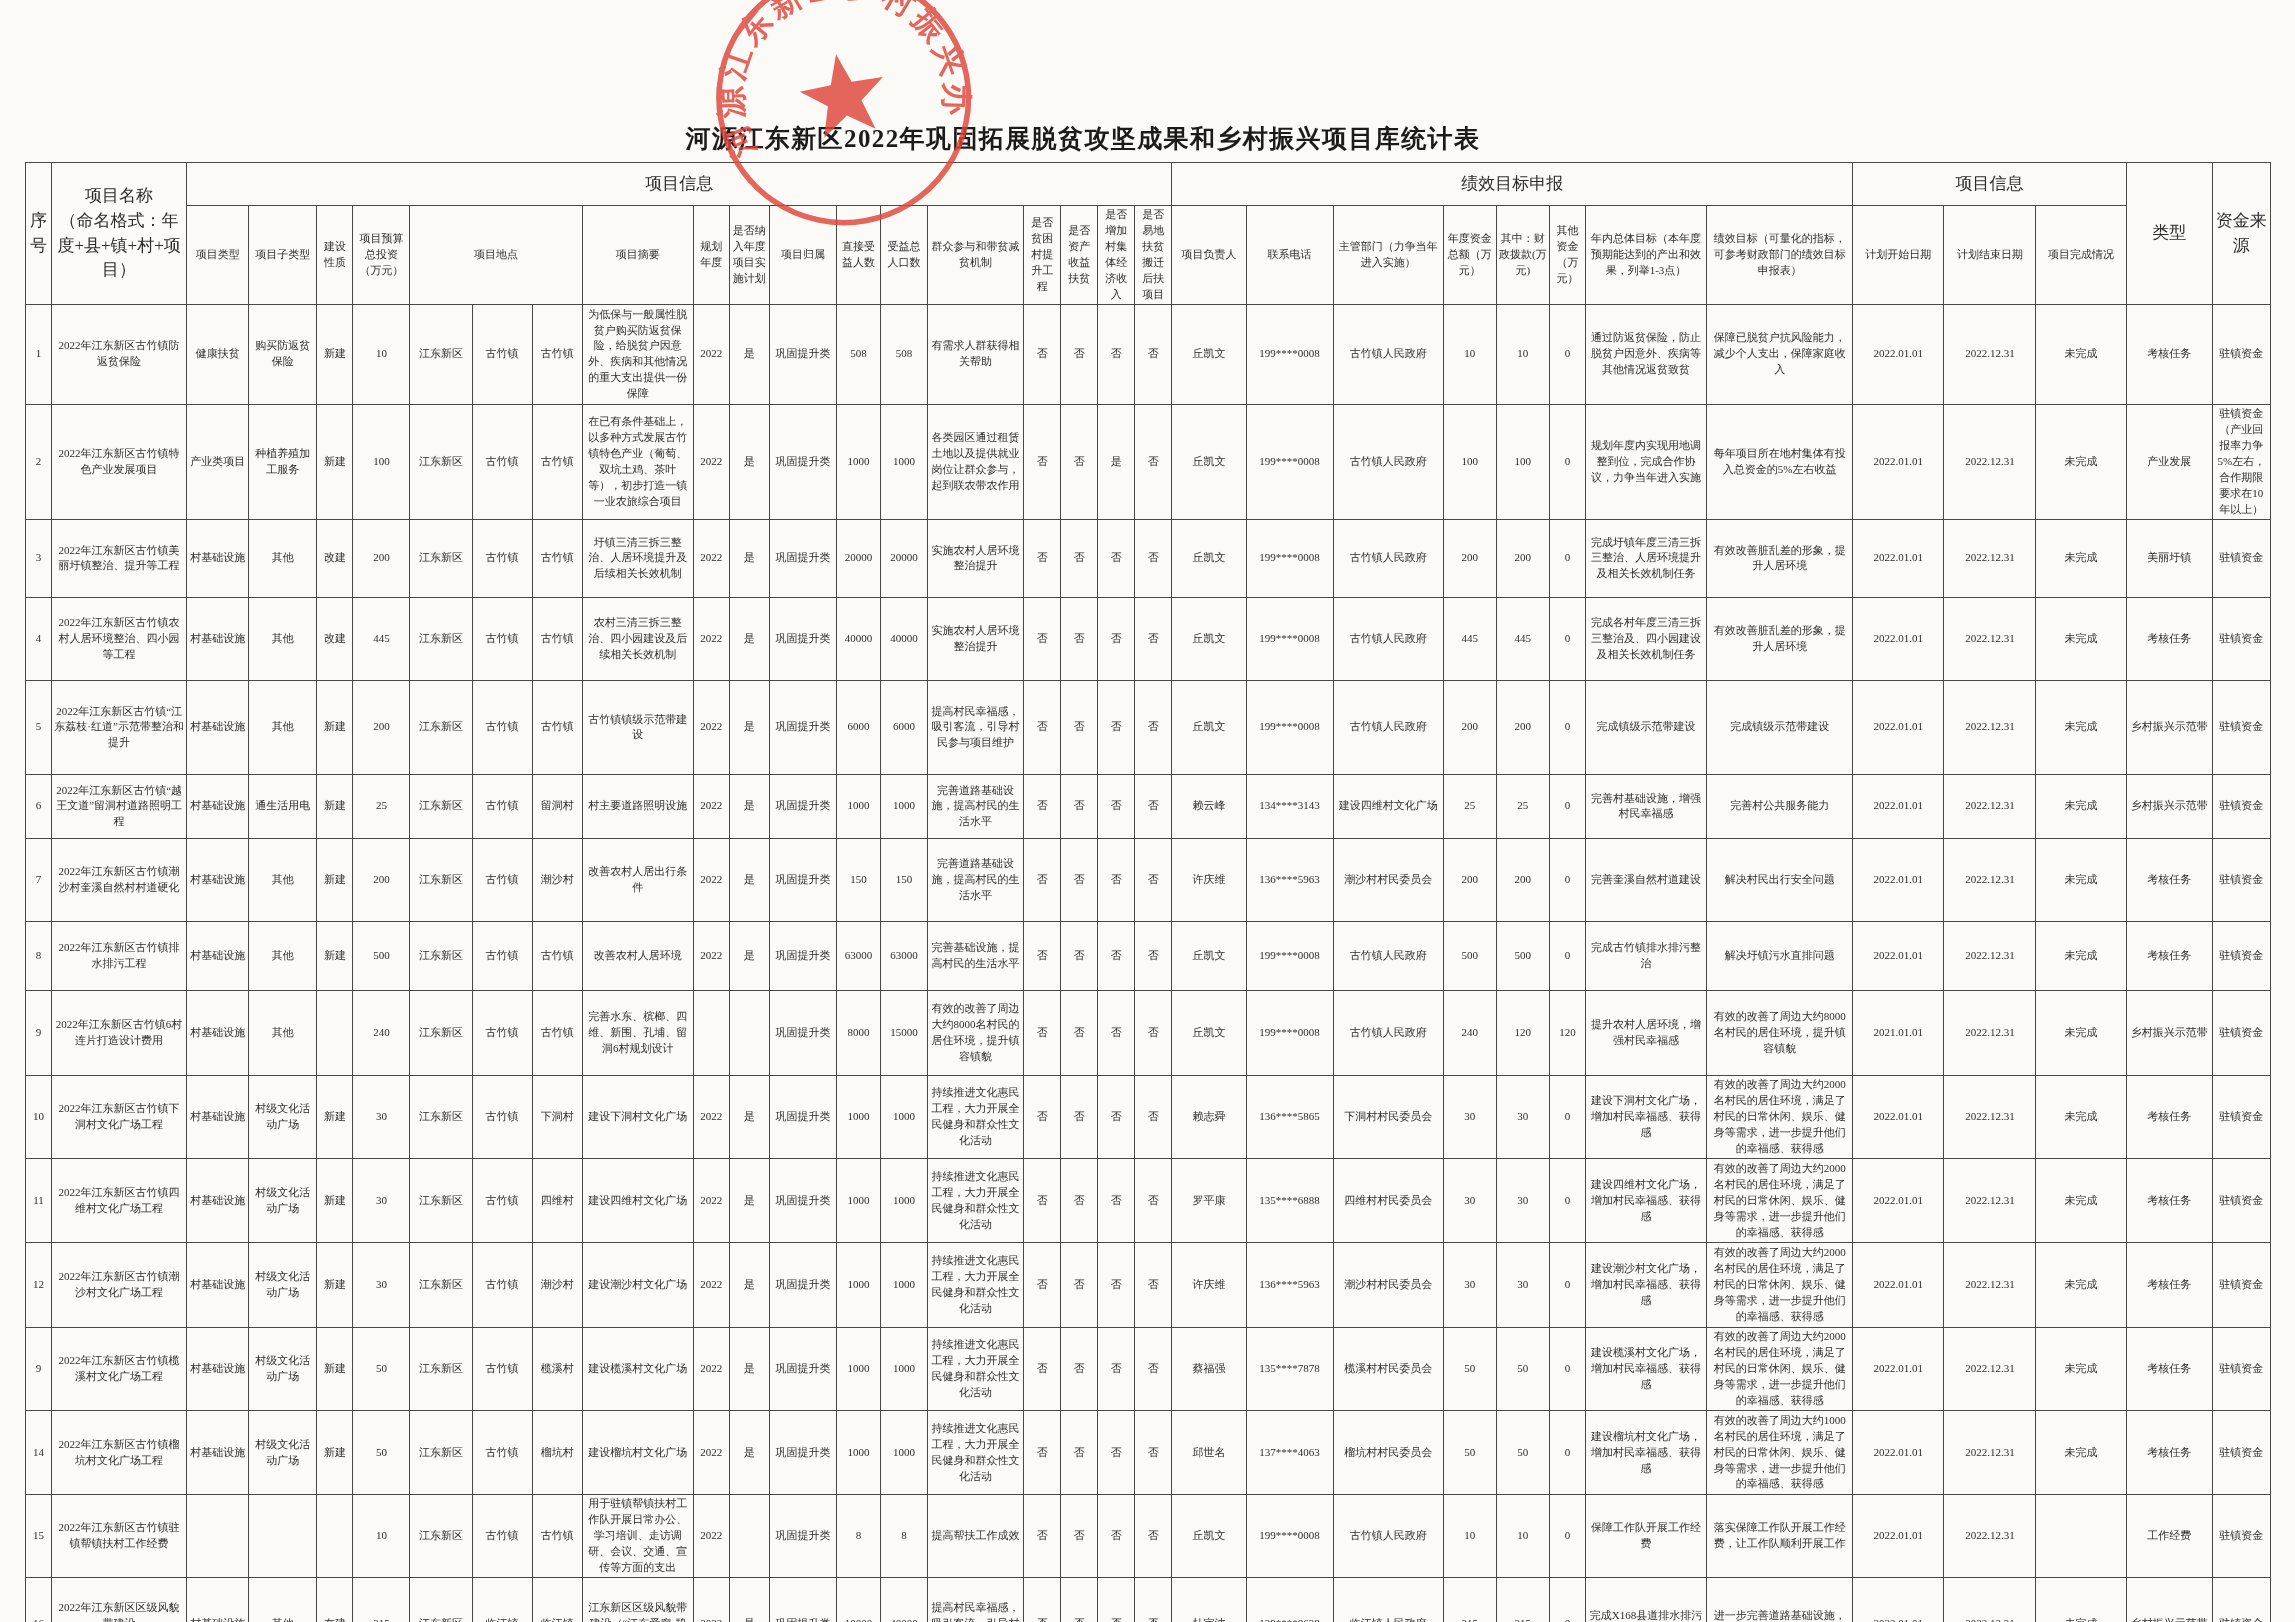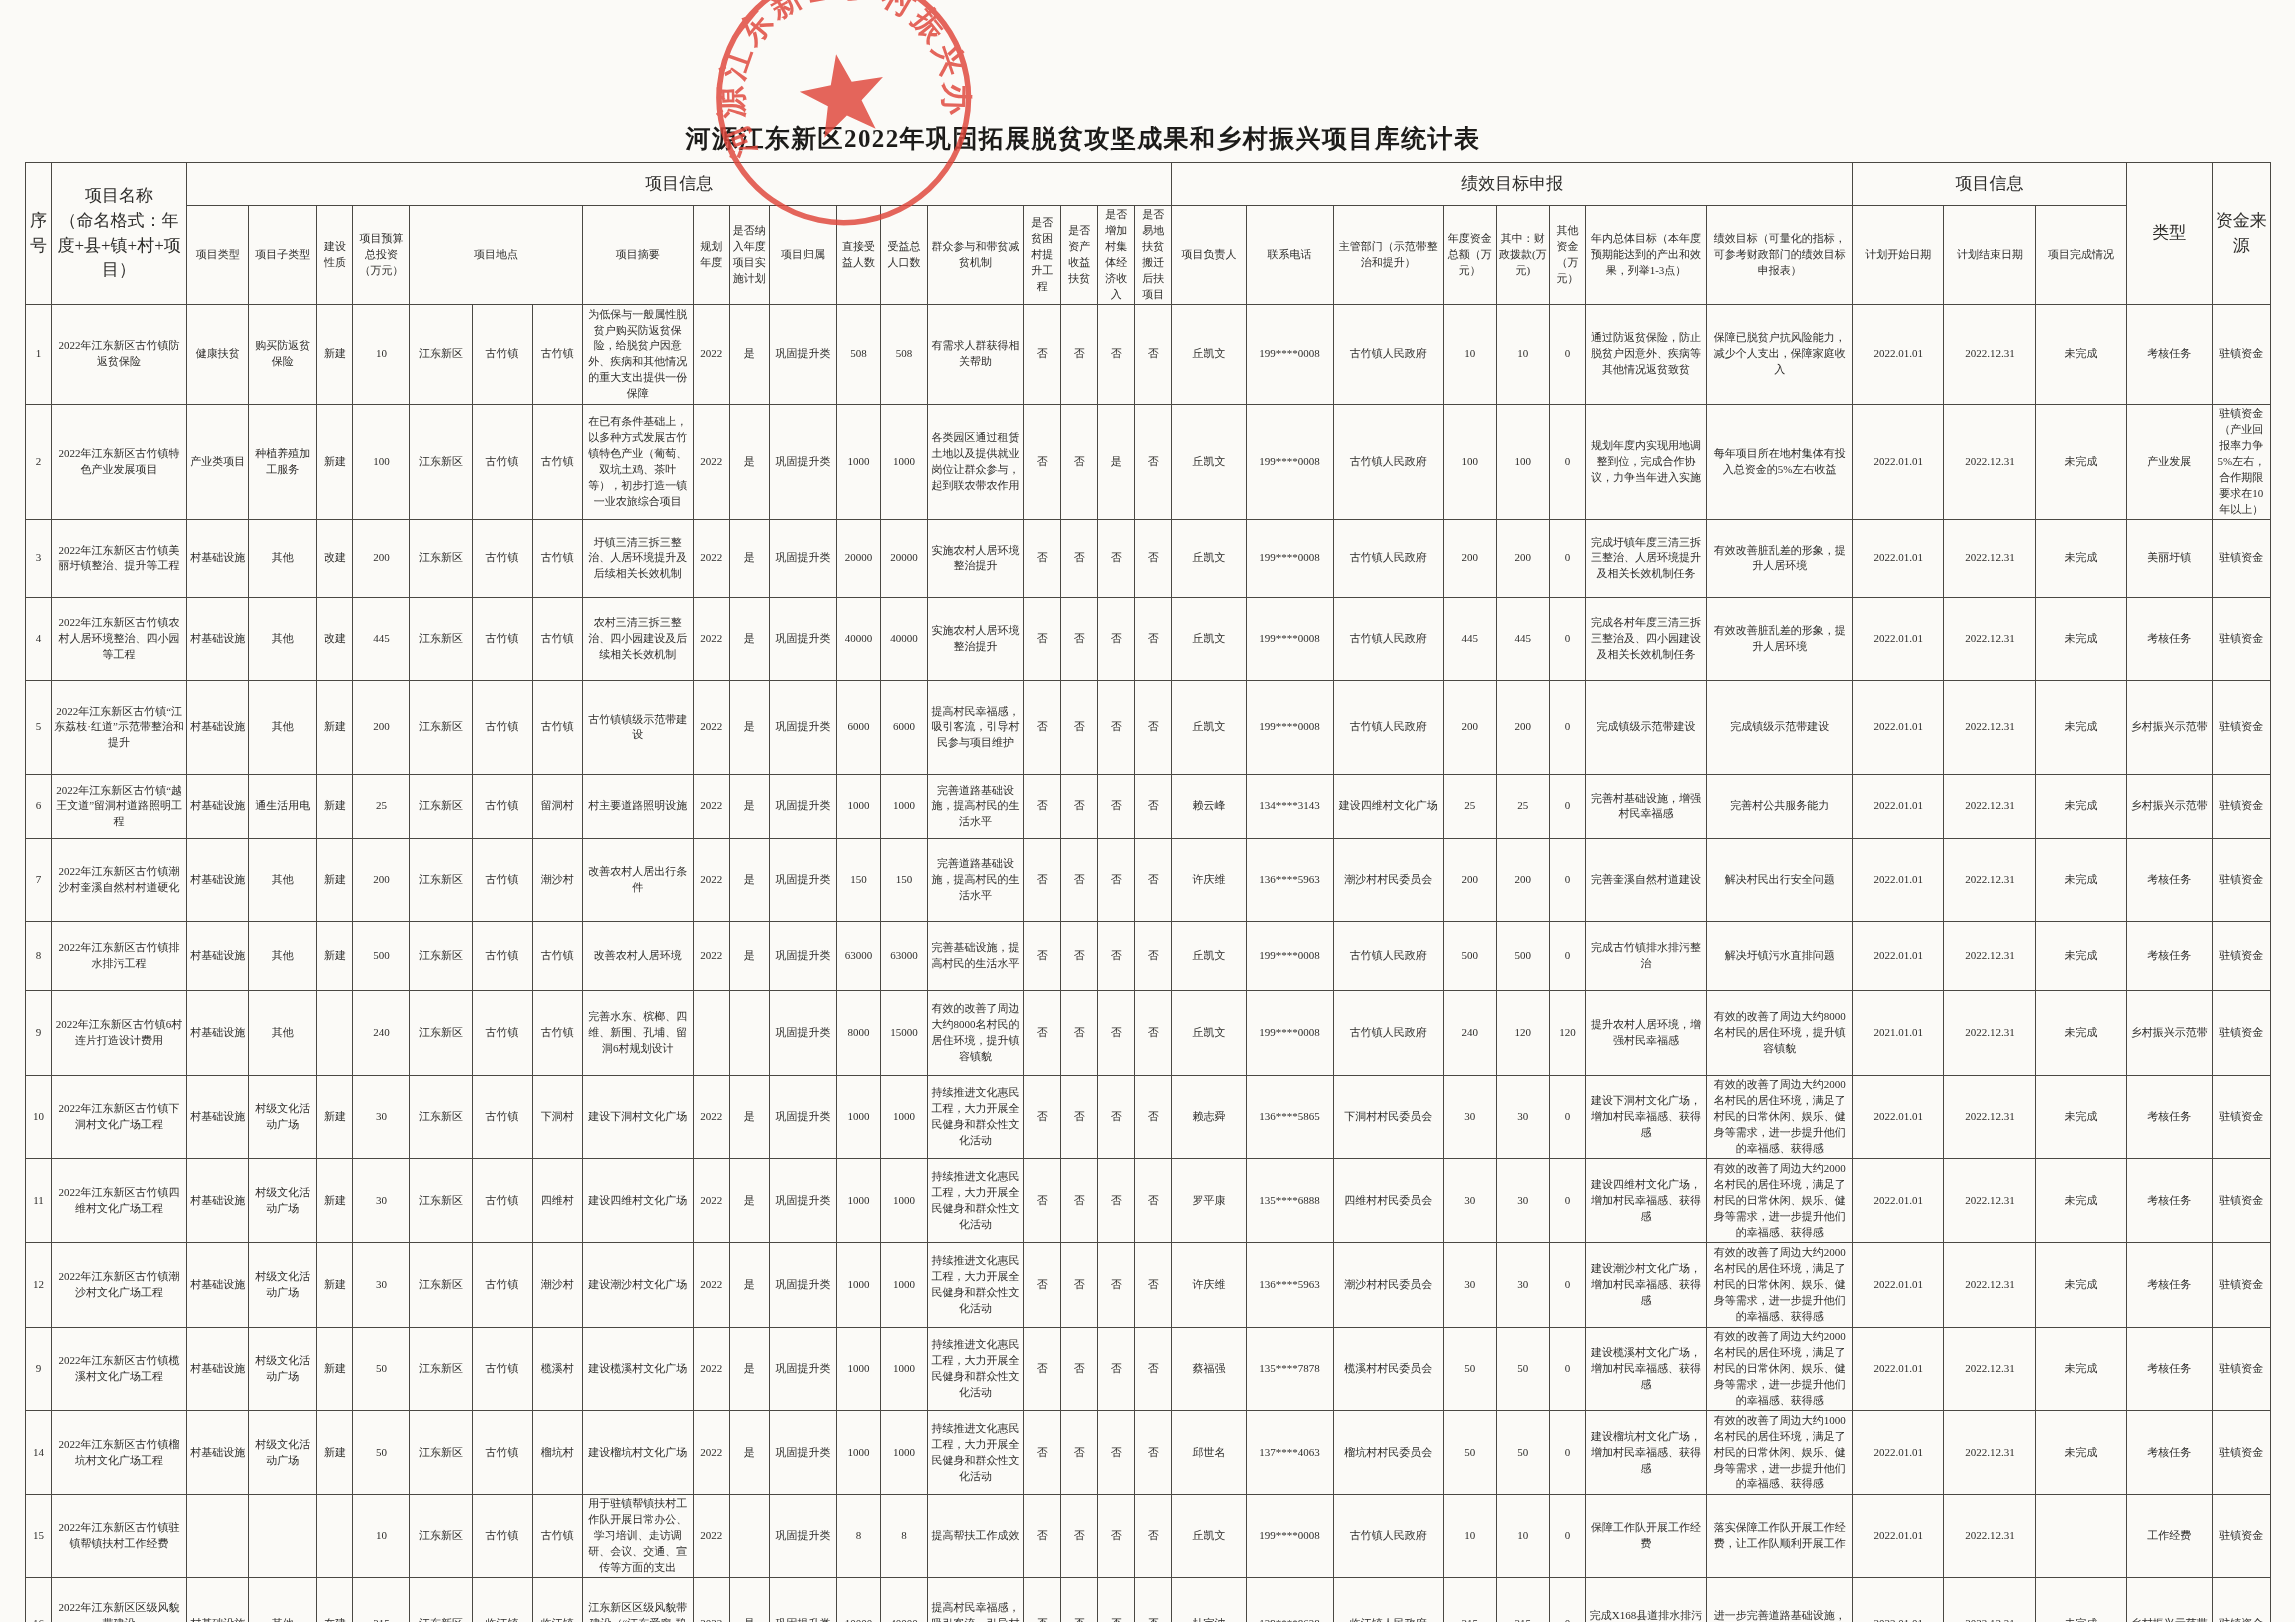--- a/index.html
+++ b/index.html
@@ -97,21 +97,21 @@
       <th>项目归属</th>
       <th>直接受益人数</th>
       <th>受益总人口数</th>
       <th>群众参与和带贫减贫机制</th>
       <th>是否贫困村提升工程</th>
       <th>是否资产收益扶贫</th>
       <th>是否增加村集体经济收入</th>
       <th>是否易地扶贫搬迁后扶项目</th>
       <th>项目负责人</th>
       <th>联系电话</th>
-      <th>主管部门（示范带整治和提升）</th>
+      <th>主管部门（力争当年进入实施）</th>
       <th>年度资金总额（万元）</th>
       <th>其中：财政拨款(万元)</th>
       <th>其他资金（万元）</th>
       <th>年内总体目标（本年度预期能达到的产出和效果，列举1-3点）</th>
       <th>绩效目标（可量化的指标，可参考财政部门的绩效目标申报表）</th>
       <th>计划开始日期</th>
       <th>计划结束日期</th>
       <th>项目完成情况</th>
     </tr>
   </thead>

